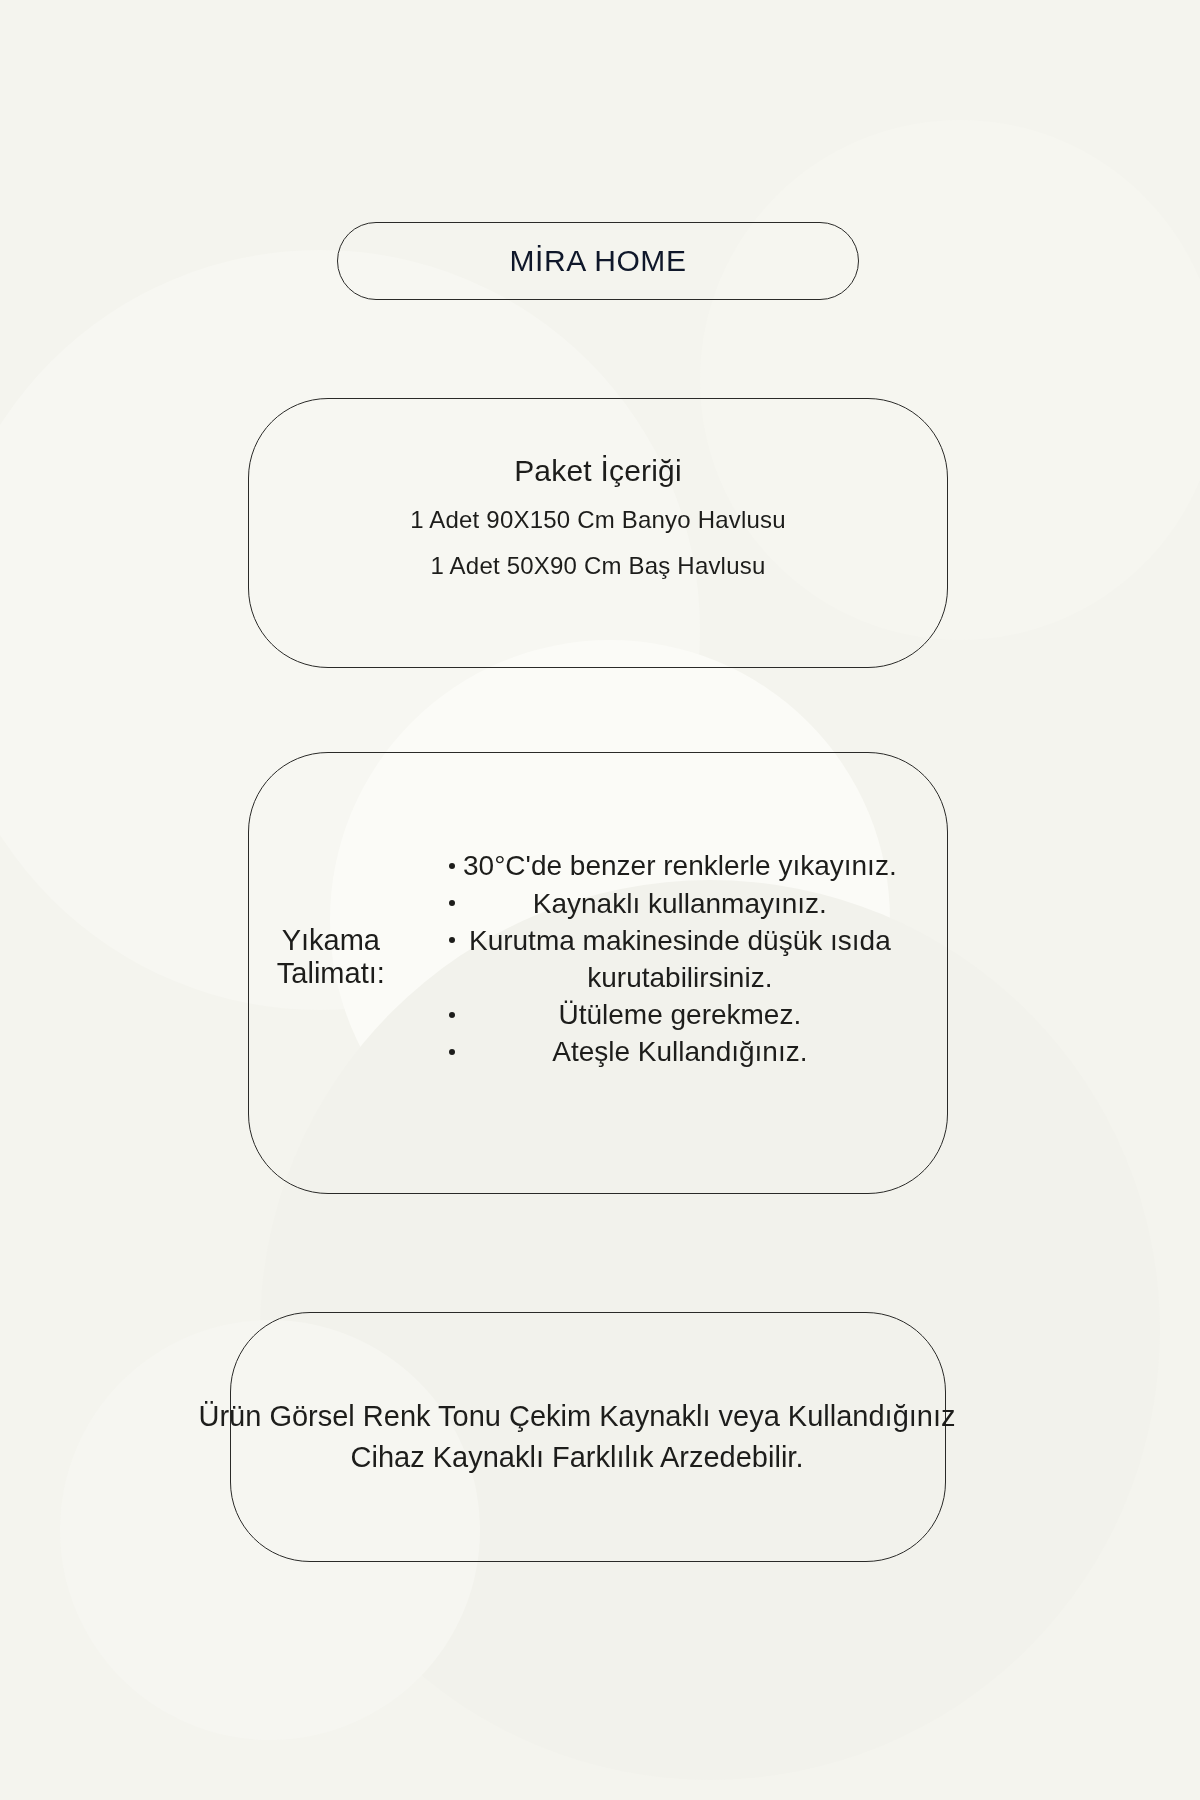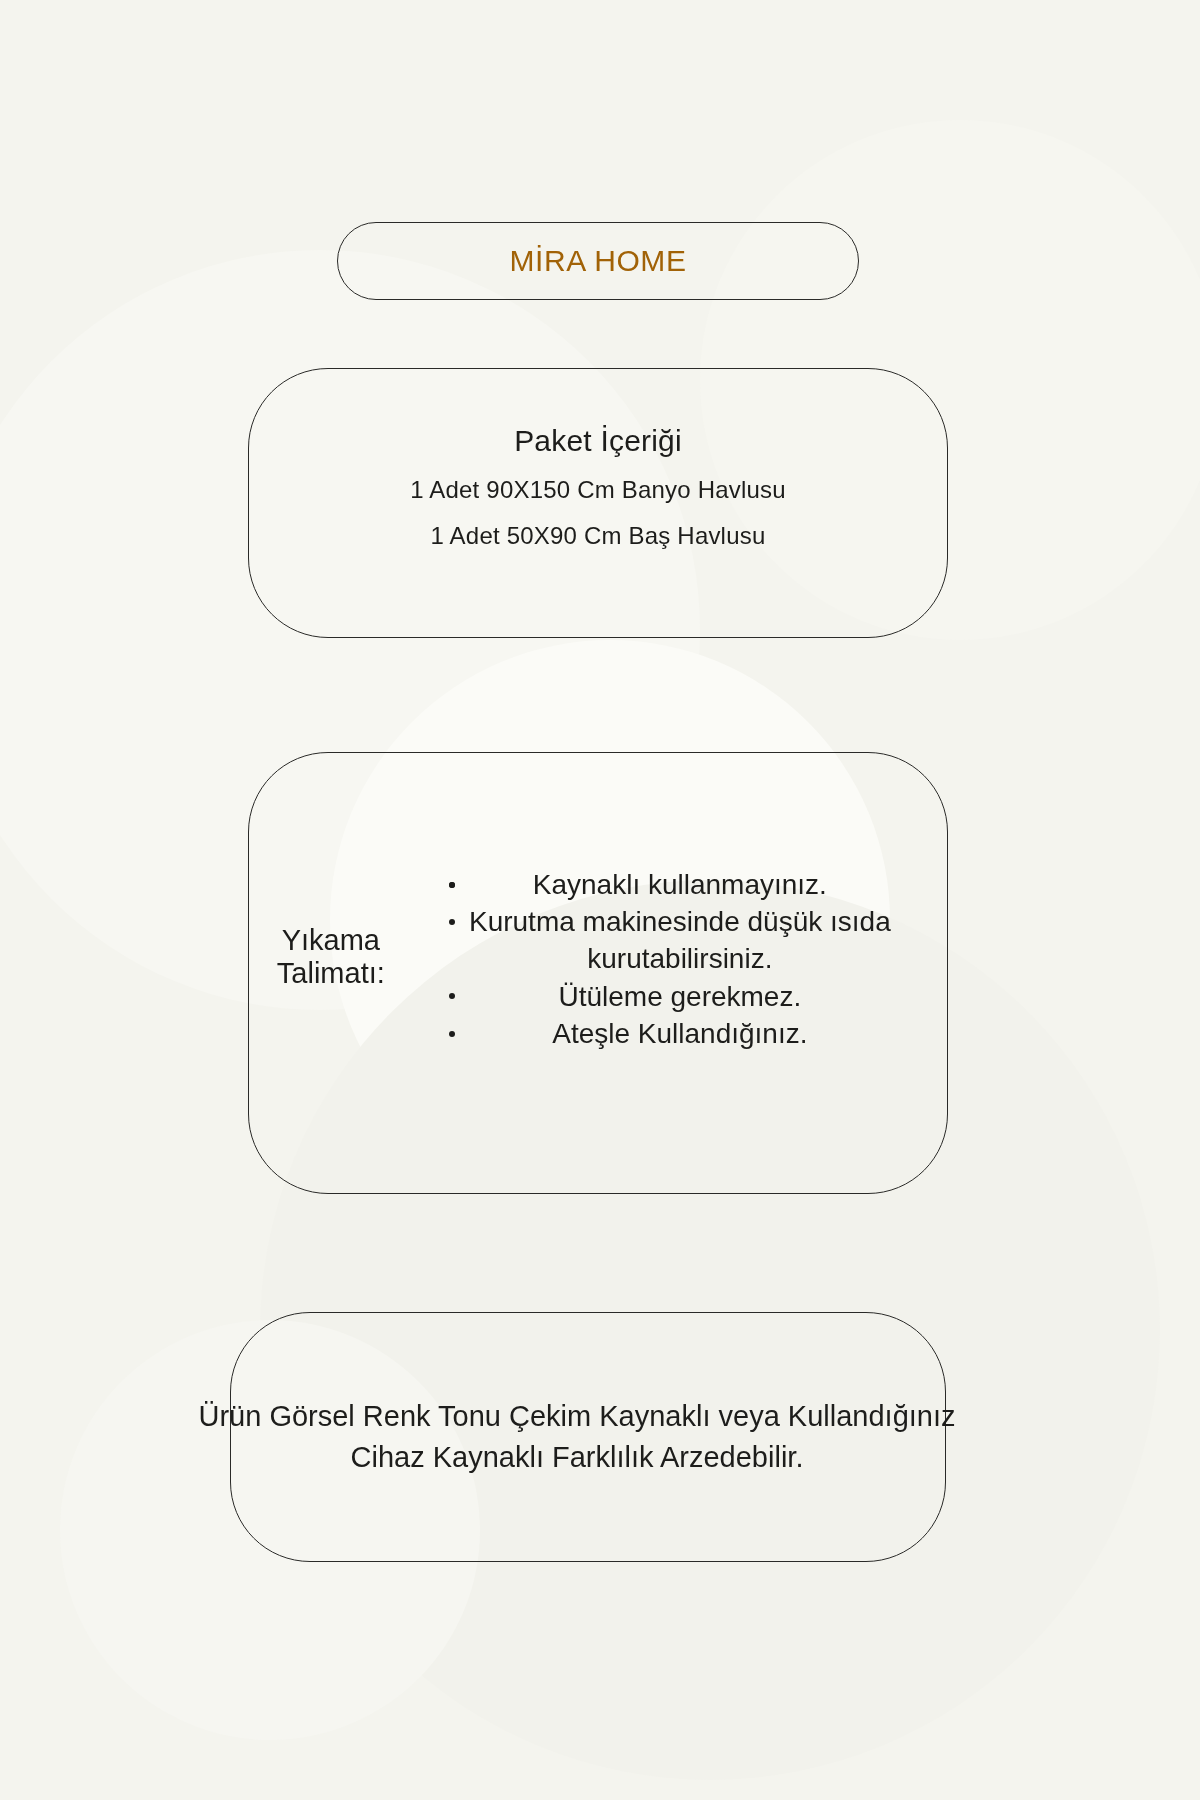--- a/index.html
+++ b/index.html
@@ -85,27 +85,27 @@
   .brand-card {
     left: 337px;
     top: 222px;
     width: 522px;
     height: 78px;
     border-radius: 39px;
   }
   .brand-text {
     font-size: 30px;
     letter-spacing: 0.6px;
-    color: #a16207;
+    color: #0f172a;
   }
 
   
   .package-card {
     left: 248px;
-    top: 368px;
+    top: 398px;
     width: 700px;
     height: 270px;
     border-radius: 80px;
   }
   .package-inner {
     display: flex;
     flex-direction: column;
     align-items: center;
     gap: 6px;
     transform: translateY(-16px);
@@ -202,20 +202,21 @@
       <div class="package-line">1 Adet 50X90 Cm Baş Havlusu</div>
     </div>
   </div>
 
   <div class="card wash-card">
     <div class="wash-inner">
       <div class="wash-title">Yıkama Talimatı:</div>
       <ul class="wash-list">
         <li class="wash-item">
           <span class="bullet"></span>
+          <span>30°C'de benzer renklerle yıkayınız.</span>
         </li>
         <li class="wash-item">
           <span class="bullet"></span>
           <span>Kaynaklı kullanmayınız.</span>
         </li>
         <li class="wash-item">
           <span class="bullet"></span>
           <span>Kurutma makinesinde düşük ısıda kurutabilirsiniz.</span>
         </li>
         <li class="wash-item">

